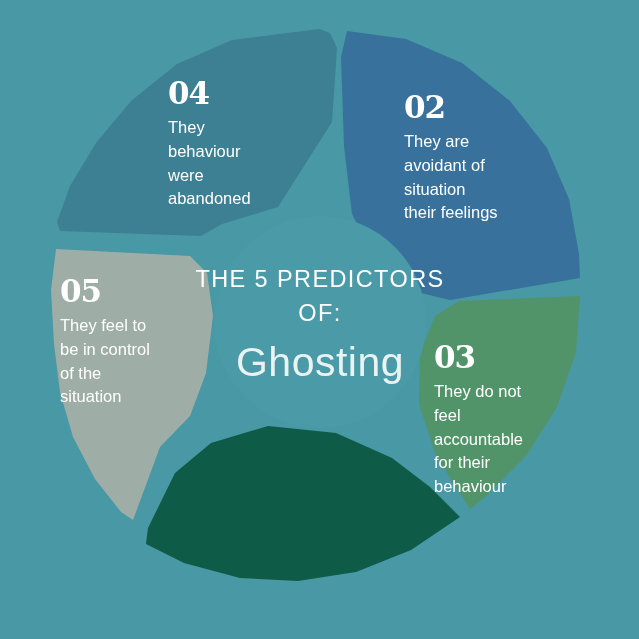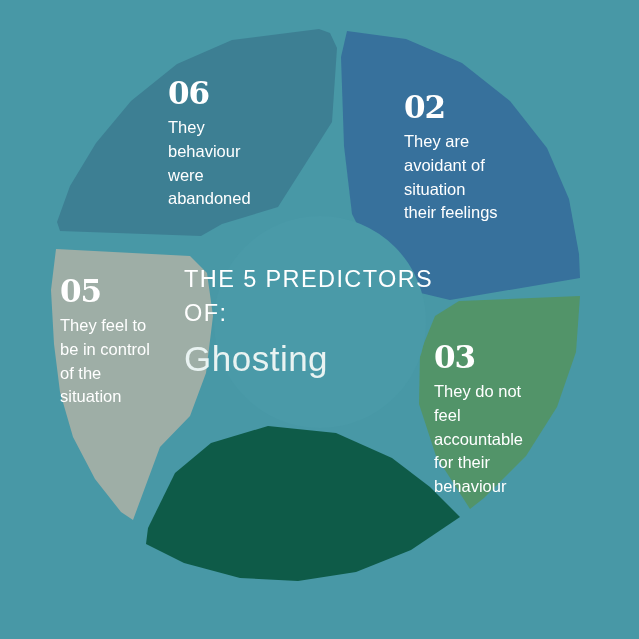--- a/index.html
+++ b/index.html
@@ -55,34 +55,35 @@
   #seg-02 { left: 404px; top: 92px;  width: 135px; }
   #seg-03 { left: 434px; top: 342px; width: 122px; }
   #seg-04 { left: 215px; top: 447px; width: 170px; }
   #seg-05 { left: 60px;  top: 276px; width: 125px; }
 
   #center-block {
     position: absolute;
     left: 184px;
     top: 262px;
     width: 272px;
+    text-align: center;
     color: #ffffff;
   }
   .center-title {
     font-family: "Liberation Sans", sans-serif;
     font-size: 23.5px;
     letter-spacing: 1.4px;
     line-height: 1.45;
     color: #ffffff;
     font-weight: 400;
     display: block;
   }
   .center-word {
     font-family: "Liberation Sans", sans-serif;
-    font-size: 35px;
+    font-size: 41px;
     font-weight: 300;
     letter-spacing: 0.5px;
     color: #e9f3f2;
     display: block;
     margin-top: 9px;
   }
 </style>
 </head>
 <body>
 
@@ -165,21 +166,21 @@
              L 73 437
              L 60 392
              L 54 344
              L 51 290
              Z"></path>
 
     <circle cx="320" cy="322" r="106" fill="#4a9aa8"></circle>
   </svg>
 
   <div class="seg-block" id="seg-01">
-    <span class="seg-num">06</span>
+    <span class="seg-num">04</span>
     <span class="seg-text">They
 behaviour
 were
 abandoned</span>
   </div>
 
   <div class="seg-block" id="seg-02">
     <span class="seg-num">02</span>
     <span class="seg-text">They are
 avoidant of

